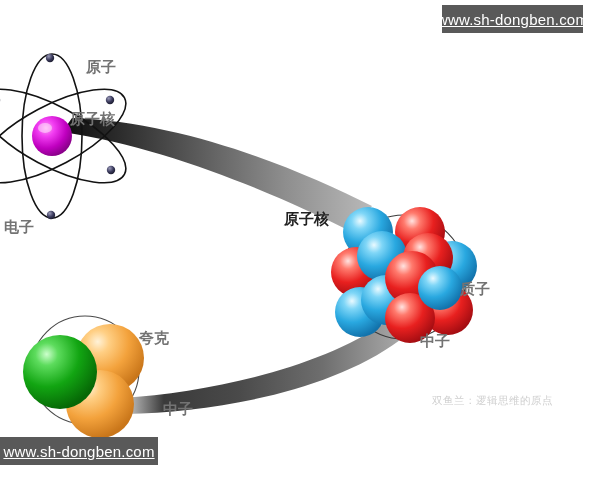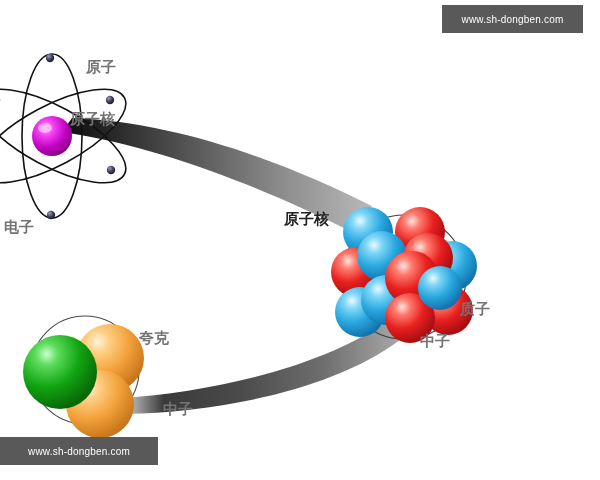--- a/index.html
+++ b/index.html
@@ -23,26 +23,27 @@
     left: 0;
     top: 0;
     width: 600px;
     height: 480px;
   }
   .wm {
     position: absolute;
     background: #595959;
     color: #ffffff;
     font-family: "Liberation Sans", "DejaVu Sans", sans-serif;
-    font-size: 10px;
+    font-size: 15px;
     letter-spacing: 0.2px;
     display: flex;
     align-items: center;
     justify-content: center;
     white-space: nowrap;
+    text-decoration: underline;
   }
   #wm-top {
     right: 17px;
     top: 5px;
     width: 141px;
     height: 28px;
   }
   #wm-bottom {
     left: 0px;
     top: 437px;
@@ -61,21 +62,21 @@
     left: 366px;
     top: 50px;
     font-size: 21px;
     letter-spacing: 1px;
     font-weight: 700;
   }
   #lbl-atom        { left: 86px;  top: 60px;  font-size: 15px; }
   #lbl-nucleus-sm  { left: 70px;  top: 112px; font-size: 15px; }
   #lbl-electron    { left: 4px;  top: 220px; font-size: 15px; }
   #lbl-nucleus-mid { left: 284px; top: 212px; font-size: 15px; color:#222; }
-  #lbl-proton      { left: 460px; top: 282px; font-size: 15px; margin-top: 20px; }
+  #lbl-proton      { left: 460px; top: 282px; font-size: 15px; }
   #lbl-neutron-nuc { left: 420px; top: 334px; font-size: 15px; }
   #lbl-quark       { left: 139px; top: 331px; font-size: 15px; }
   #lbl-neutron-q   { left: 163px; top: 402px; font-size: 15px; }
   #faint-credit {
     position: absolute;
     left: 432px;
     top: 394px;
     font-size: 10.5px;
     color: #cfcfcf;
     font-weight: 400;
@@ -218,18 +219,19 @@
   <div class="lbl" id="lbl-nucleus-mid">原子核</div>
 
   <div class="lbl" id="lbl-proton">质子</div>
 
   <div class="lbl" id="lbl-neutron-nuc">中子</div>
 
   <div class="lbl" id="lbl-quark">夸克</div>
 
   <div class="lbl" id="lbl-neutron-q">中子</div>
 
+  <div id="faint-credit">双鱼兰：逻辑思维的原点</div>
 
   <div class="wm" id="wm-top">www.sh-dongben.com</div>
 
   <div class="wm" id="wm-bottom">www.sh-dongben.com</div>
 
 </div>
 
 </body></html>

